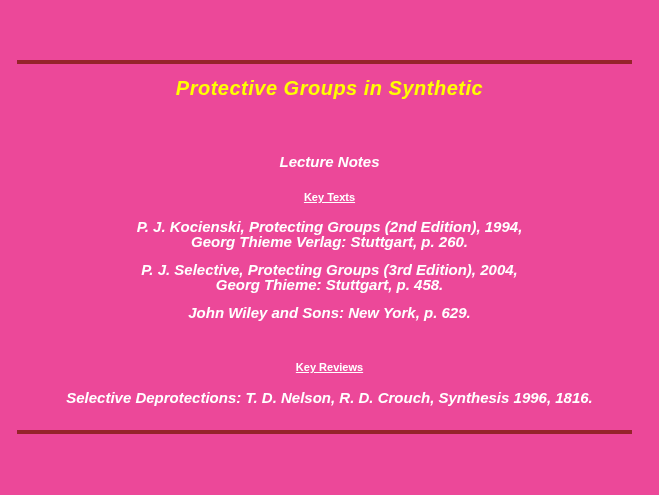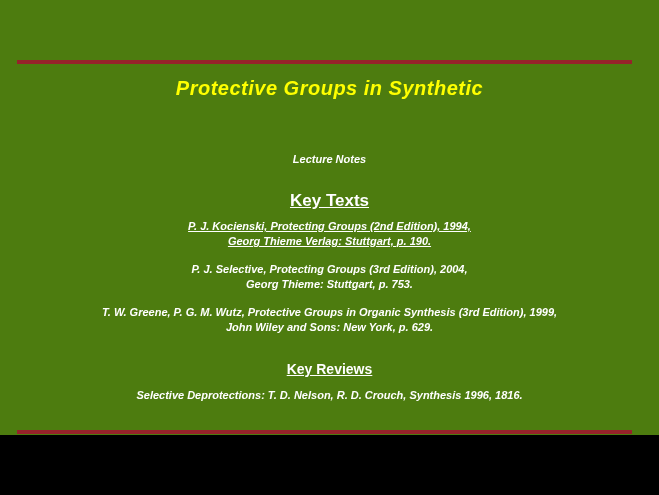--- a/index.html
+++ b/index.html
@@ -3,22 +3,22 @@
 <meta charset="utf-8">
 <style>
   html, body {
     margin: 0;
     padding: 0;
     background: #000000;
   }
   .slide {
     position: relative;
     width: 659px;
-    height: 435px;
-    background: #4d7c0f;
+    height: 495px;
+    background: #ec4899;
     overflow: hidden;
     font-family: "Liberation Sans", sans-serif;
   }
   .rule {
     position: absolute;
     left: 17px;
     width: 615px;
     height: 4px;
     background: #96232A;
   }
@@ -42,61 +42,60 @@
   .title span { display: block; }
 
   .white-line {
     position: absolute;
     left: 0;
     width: 659px;
     margin: 0;
     text-align: center;
     color: #FFFFFF;
     font-weight: bold;
-    font-size: 11px;
+    font-size: 15px;
   }
   .italic { font-style: italic; }
   .underline { text-decoration: underline; }
 
   .subtitle     { top: 153px; }
-  .key-texts-h  { top: 191px; font-size: 17px; }
-  .cit-1        { top: 219px; line-height: 15px; text-decoration: underline; }
+  .key-texts-h  { top: 191px; font-size: 11px; }
+  .cit-1        { top: 219px; line-height: 15px; }
   .cit-2        { top: 262px; line-height: 15px; }
   .cit-3        { top: 305px; line-height: 15px; }
-  .key-rev-h    { top: 361px; font-size: 14px; }
+  .key-rev-h    { top: 361px; font-size: 11px; }
   .review-1     { top: 389px; }
   .cit-line { display: block; }
 </style>
 </head>
 <body>
 
 <div class="slide">
 
   <div class="rule rule-top"></div>
 
   <h1 class="title">
     <span>Protective Groups in Synthetic</span>
   </h1>
 
   <div class="white-line italic subtitle">Lecture Notes</div>
 
   <div class="white-line underline key-texts-h">Key Texts</div>
 
   <div class="white-line italic cit-1">
     <span class="cit-line">P. J. Kocienski, Protecting Groups (2nd Edition), 1994,</span>
-    <span class="cit-line">Georg Thieme Verlag: Stuttgart, p. 190.</span>
+    <span class="cit-line">Georg Thieme Verlag: Stuttgart, p. 260.</span>
   </div>
 
   <div class="white-line italic cit-2">
     <span class="cit-line">P. J. Selective, Protecting Groups (3rd Edition), 2004,</span>
-    <span class="cit-line">Georg Thieme: Stuttgart, p. 753.</span>
+    <span class="cit-line">Georg Thieme: Stuttgart, p. 458.</span>
   </div>
 
   <div class="white-line italic cit-3">
-    <span class="cit-line">T. W. Greene, P. G. M. Wutz, Protective Groups in Organic Synthesis (3rd Edition), 1999,</span>
     <span class="cit-line">John Wiley and Sons: New York, p. 629.</span>
   </div>
 
   <div class="white-line underline key-rev-h">Key Reviews</div>
 
   <div class="white-line italic review-1">Selective Deprotections: T. D. Nelson, R. D. Crouch, Synthesis 1996, 1816.</div>
 
   <div class="rule rule-bottom"></div>
 
 </div>

